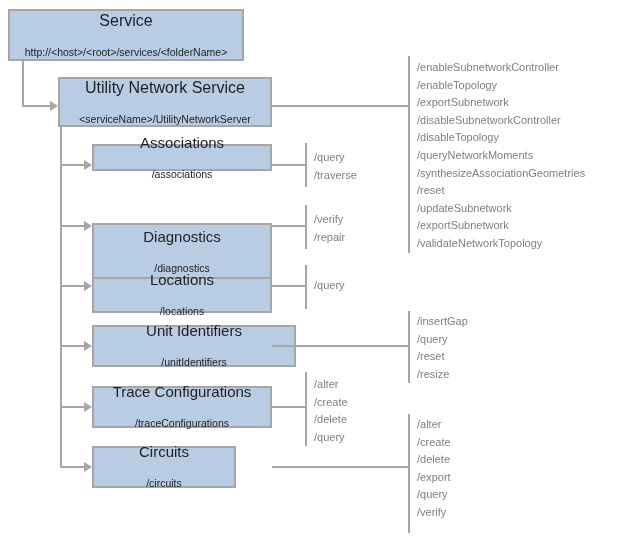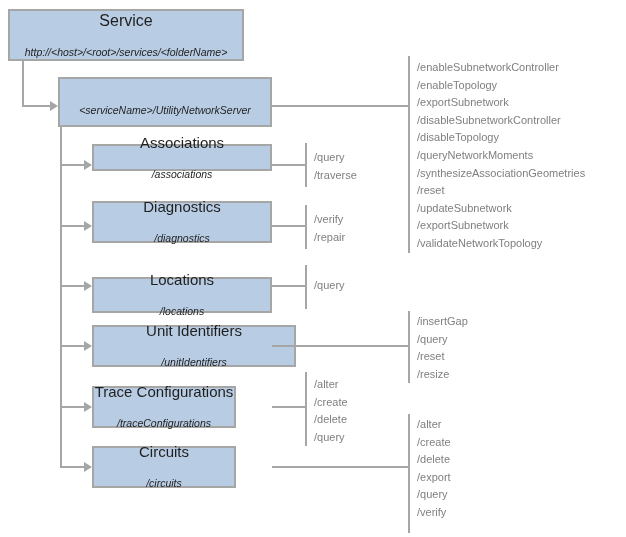--- a/index.html
+++ b/index.html
@@ -33,21 +33,20 @@
     line-height:1.12;
     white-space:nowrap;
   }
   .node.small .node-title{font-size:15px;}
   .node-subtitle{
     font-size:10.5px;
     color:var(--title-text);
     line-height:1.2;
     margin-top:16px;
     white-space:nowrap;
-    font-style:italic;
   }
   .hline,.vline{position:absolute;background:var(--connector);}
   .arrow-right{
     position:absolute;width:0;height:0;
     border-top:5px solid transparent;
     border-bottom:5px solid transparent;
     border-left:8px solid var(--connector);
   }
   .ops{
     position:absolute;
@@ -65,20 +64,21 @@
   <div class="node" style="left:8px;top:9px;width:236px;height:52px">
     <div class="node-title">Service</div>
     <div class="node-subtitle">http://&lt;host&gt;/&lt;root&gt;/services/&lt;folderName&gt;</div>
   </div>
 
   <div class="vline" style="left:22px;top:61px;width:2px;height:45px"></div>
   <div class="hline" style="left:22px;top:105px;width:28px;height:2px"></div>
   <div class="arrow-right" style="left:50px;top:101px"></div>
 
   <div class="node" style="left:58px;top:77px;width:214px;height:50px">
+    <div class="node-title">Utility Network Service</div>
     <div class="node-subtitle">&lt;serviceName&gt;/UtilityNetworkServer</div>
   </div>
 
   <div class="hline" style="left:272px;top:105px;width:136px;height:2px"></div>
   <div class="vline" style="left:408px;top:56px;width:2px;height:197px"></div>
   <div class="ops" style="left:417px;top:59px">
       <div>/enableSubnetworkController</div>
       <div>/enableTopology</div>
       <div>/exportSubnetwork</div>
       <div>/disableSubnetworkController</div>
@@ -115,21 +115,21 @@
     <div class="node-title">Associations</div>
     <div class="node-subtitle">/associations</div>
   </div>
   <div class="hline" style="left:272px;top:164px;width:34px;height:2px"></div>
   <div class="vline" style="left:305px;top:143px;width:2px;height:44px"></div>
   <div class="ops" style="left:314px;top:149px">
       <div>/query</div>
       <div>/traverse</div>
     </div>
 
-  <div class="node small" style="left:92px;top:201px;width:180px;height:42px">
+  <div class="node small" style="left:92px;top:223px;width:180px;height:58px">
     <div class="node-title">Diagnostics</div>
     <div class="node-subtitle">/diagnostics</div>
   </div>
   <div class="hline" style="left:272px;top:225px;width:34px;height:2px"></div>
   <div class="vline" style="left:305px;top:205px;width:2px;height:44px"></div>
   <div class="ops" style="left:314px;top:211px">
       <div>/verify</div>
       <div>/repair</div>
     </div>
 
@@ -149,21 +149,21 @@
   </div>
   <div class="hline" style="left:272px;top:345px;width:136px;height:2px"></div>
   <div class="vline" style="left:408px;top:311px;width:2px;height:72px"></div>
   <div class="ops" style="left:417px;top:313px">
       <div>/insertGap</div>
       <div>/query</div>
       <div>/reset</div>
       <div>/resize</div>
     </div>
 
-  <div class="node small" style="left:92px;top:386px;width:144px;height:42px">
+  <div class="node small" style="left:92px;top:386px;width:180px;height:42px">
     <div class="node-title">Trace Configurations</div>
     <div class="node-subtitle">/traceConfigurations</div>
   </div>
   <div class="hline" style="left:272px;top:406px;width:34px;height:2px"></div>
   <div class="vline" style="left:305px;top:372px;width:2px;height:74px"></div>
   <div class="ops" style="left:314px;top:376px">
       <div>/alter</div>
       <div>/create</div>
       <div>/delete</div>
       <div>/query</div>

